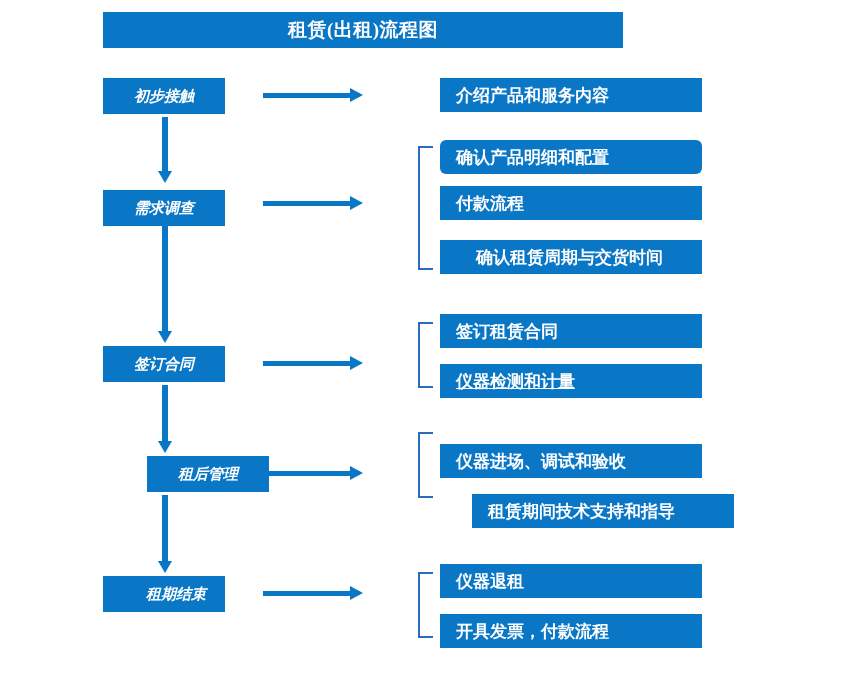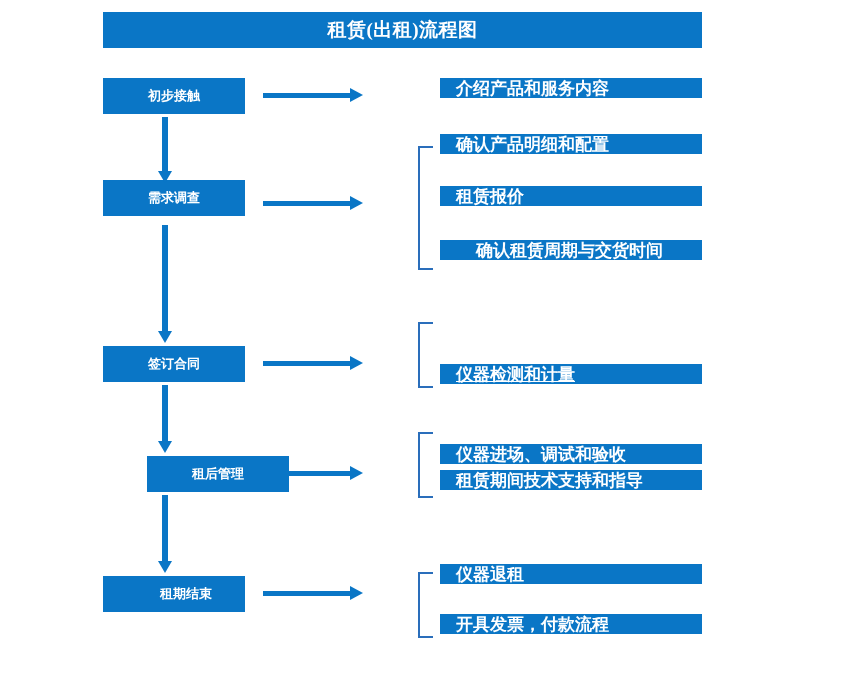--- a/index.html
+++ b/index.html
@@ -17,21 +17,21 @@
     height: 688px;
     background: #ffffff;
     overflow: hidden;
   }
 
   
   .title-banner {
     position: absolute;
     left: 103px;
     top: 12px;
-    width: 599px;
+    width: 520px;
     height: 36px;
     background: #0a76c6;
     color: #ffffff;
     display: flex;
     align-items: center;
     justify-content: center;
     font-size: 19px;
     font-weight: bold;
     letter-spacing: 0.5px;
   }
@@ -41,29 +41,30 @@
     position: absolute;
     background: #0a76c6;
     color: #ffffff;
     font-weight: bold;
     display: flex;
     align-items: center;
     box-sizing: border-box;
   }
   .stage-box {
     left: 103px;
-    width: 142px;
+    width: 122px;
     height: 36px;
     justify-content: center;
-    font-size: 13px;
+    font-size: 15px;
+    font-style: italic;
   }
   .detail-box {
     left: 440px;
     width: 262px;
-    height: 20px;
+    height: 34px;
     justify-content: flex-start;
     padding-left: 16px;
     font-size: 17px;
   }
 
   
   .h-arrow {
     position: absolute;
     left: 263px;
     width: 100px;
@@ -124,21 +125,21 @@
 </style>
 </head>
 <body>
 
 <div id="flowchart-root">
 
   <div class="title-banner">租赁(出租)流程图</div>
 
   <div class="node-box stage-box" style="top:78px;">初步接触</div>
 
-  <div class="node-box stage-box" style="top:180px;">需求调查</div>
+  <div class="node-box stage-box" style="top:190px;">需求调查</div>
 
   <div class="node-box stage-box" style="top:346px;text-align:right;">签订合同</div>
 
   <div class="node-box stage-box" style="top:456px;margin-left:44px;">租后管理</div>
 
   <div class="node-box stage-box" style="top:576px;padding-left:24px;">租期结束</div>
 
   <div class="v-arrow" style="top:117px; height:66px;">
     <div class="shaft" style="height:54px;"></div>
     <div class="head"></div>
@@ -180,25 +181,26 @@
       <div class="head"></div>
   </div>
 
   <div class="bracket" style="top:146px; height:124px;"></div>
   <div class="bracket" style="top:322px; height:66px;"></div>
   <div class="bracket" style="top:432px; height:66px;"></div>
   <div class="bracket" style="top:572px; height:66px;"></div>
 
   <div class="node-box detail-box" style="top:78px;">介绍产品和服务内容</div>
 
-  <div class="node-box detail-box" style="top:134px;">确认产品明细和配置</div>
-  <div class="node-box detail-box" style="top:186px;">租赁报价</div>
+  <div class="node-box detail-box" style="top:140px;border-radius:6px;">确认产品明细和配置</div>
+  <div class="node-box detail-box" style="top:186px;">付款流程</div>
   <div class="node-box detail-box" style="top:240px;padding-left:36px;">确认租赁周期与交货时间</div>
 
+  <div class="node-box detail-box" style="top:314px;">签订租赁合同</div>
   <div class="node-box detail-box" style="top:364px;text-decoration:underline;">仪器检测和计量</div>
 
   <div class="node-box detail-box" style="top:444px;">仪器进场、调试和验收</div>
-  <div class="node-box detail-box" style="top:470px;">租赁期间技术支持和指导</div>
+  <div class="node-box detail-box" style="top:494px;margin-left:32px;">租赁期间技术支持和指导</div>
 
   <div class="node-box detail-box" style="top:614px;">开具发票，付款流程</div>
   <div class="node-box detail-box" style="top:564px;">仪器退租</div>
 
 </div>
 
 </body></html>

